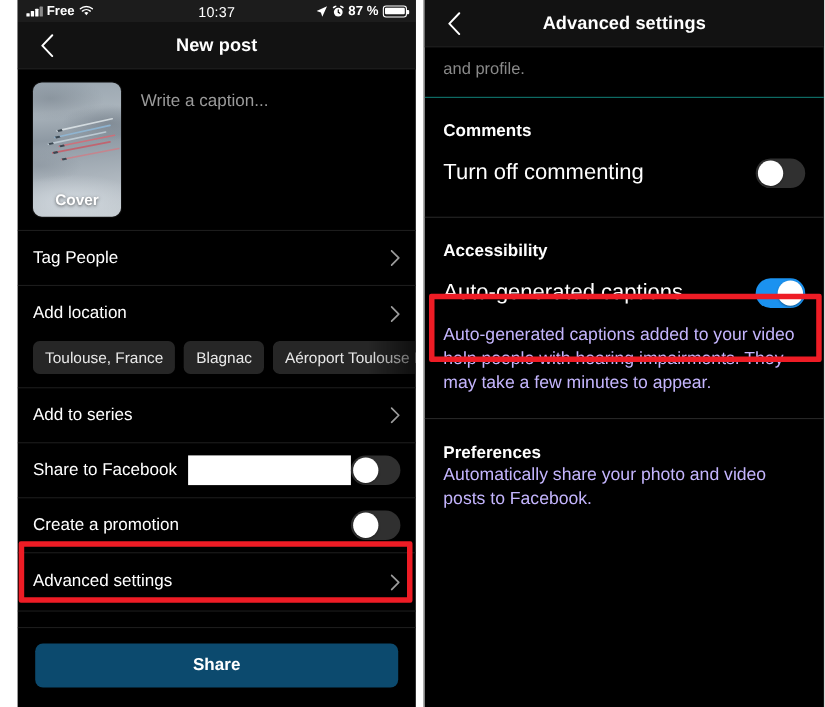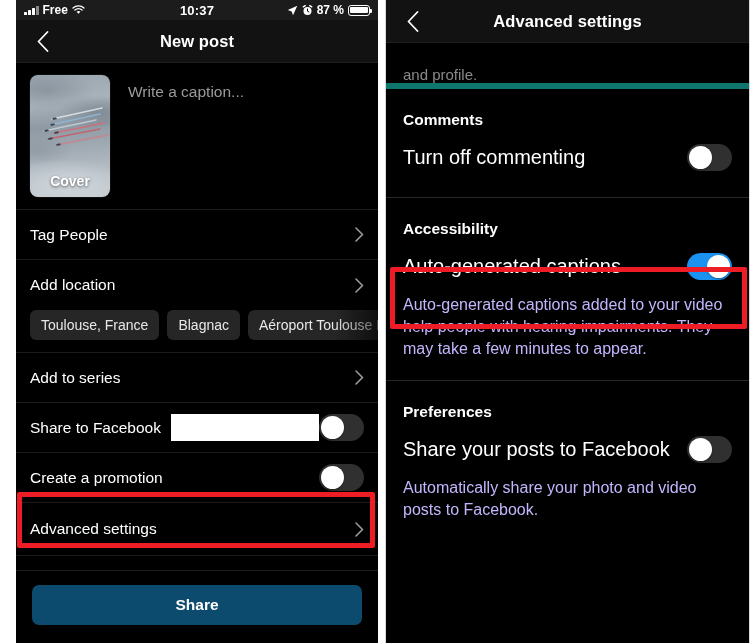--- a/index.html
+++ b/index.html
@@ -20,21 +20,21 @@
   .panel-right { left: 385px; width: 365px; border-left: 1px solid #d8d8d8; border-right:1px solid #d8d8d8;}
 
   
   .statusbar {
     position: relative; height: 20px; background: #1c1c1c;
     display: flex; align-items: center; padding: 0 8px;
     color: #ffffff; font-size: 12.5px; font-weight: bold;
   }
   .sb-left { display: flex; align-items: center; gap: 4px; }
   .sb-center { position: absolute; left: 0; right: 0; text-align: center;
-               font-size: 13px; font-weight: bold; letter-spacing: .2px; }
+               font-size: 13px; font-weight: normal; letter-spacing: .2px; }
   .sb-right { margin-left: auto; display: flex; align-items: center; gap: 4px; z-index:2; }
   .bars { display: flex; align-items: flex-end; gap: 1.5px; height: 9px; }
   .bars i { width: 2.5px; background: #fff; display: block; border-radius: .5px; }
   .bars i:nth-child(1){ height: 3px; }
   .bars i:nth-child(2){ height: 5px; }
   .bars i:nth-child(3){ height: 7px; }
   .bars i:nth-child(4){ height: 9px; background:#8a8a8a; }
   .carrier { font-size: 12px; font-weight: bold; }
   .wifi { position: relative; width: 13px; height: 10px; }
   .wifi svg { display:block; }
@@ -134,22 +134,22 @@
   .share-wrap { padding: 14px 16px 0 16px; border-top: 1px solid #1c1c1c; margin-top: 14px; }
   .share-btn {
     height: 40px; background: #0c4a6e; border-radius: 7px;
     display: flex; align-items: center; justify-content: center;
     color: #ffffff; font-size: 15.5px; font-weight: bold; cursor: pointer;
   }
 
   
   .scroll-cut {
     height: 46px; color: #8a8a8a; font-size: 15px;
-    padding: 0 17px; display: flex; align-items: flex-end;
-    overflow: hidden; border-bottom: 6px solid #0f766e;
+    padding: 0 17px; display: flex; align-items: center;
+    overflow: hidden; border-bottom: 1px solid #0f766e;
   }
   .scroll-cut span { margin-top: -7px; }
 
   .section-head {
     color: #ffffff; font-size: 15.5px; font-weight: bold;
     padding: 22px 17px 0 17px;
   }
   .r-row {
     display: flex; align-items: center; padding: 0 17px;
     height: 56px; color: #ffffff; font-size: 20px;
@@ -343,24 +343,18 @@
     <div class="r-row">
       <span class="label">Auto-generated captions</span>
       <span class="toggle on">
           <span class="knob"></span>
         </span>
     </div>
     <div class="helper">Auto-generated captions added to your video help people with hearing impairments. They may take a few minutes to appear.</div>
     <div class="divider"></div>
 
     <div class="section-head">Preferences</div>
-    <div class="r-row">
-      <span class="label">Share your posts to Facebook</span>
-      <span class="toggle off">
-          <span class="knob"></span>
-        </span>
-    </div>
     <div class="helper">Automatically share your photo and video posts to Facebook.</div>
 
     <div class="hl" id="hl-captions" style="left:4px; top:267px; width:357px;"></div>
   </div>
 
 </div>
 
 </body></html>

